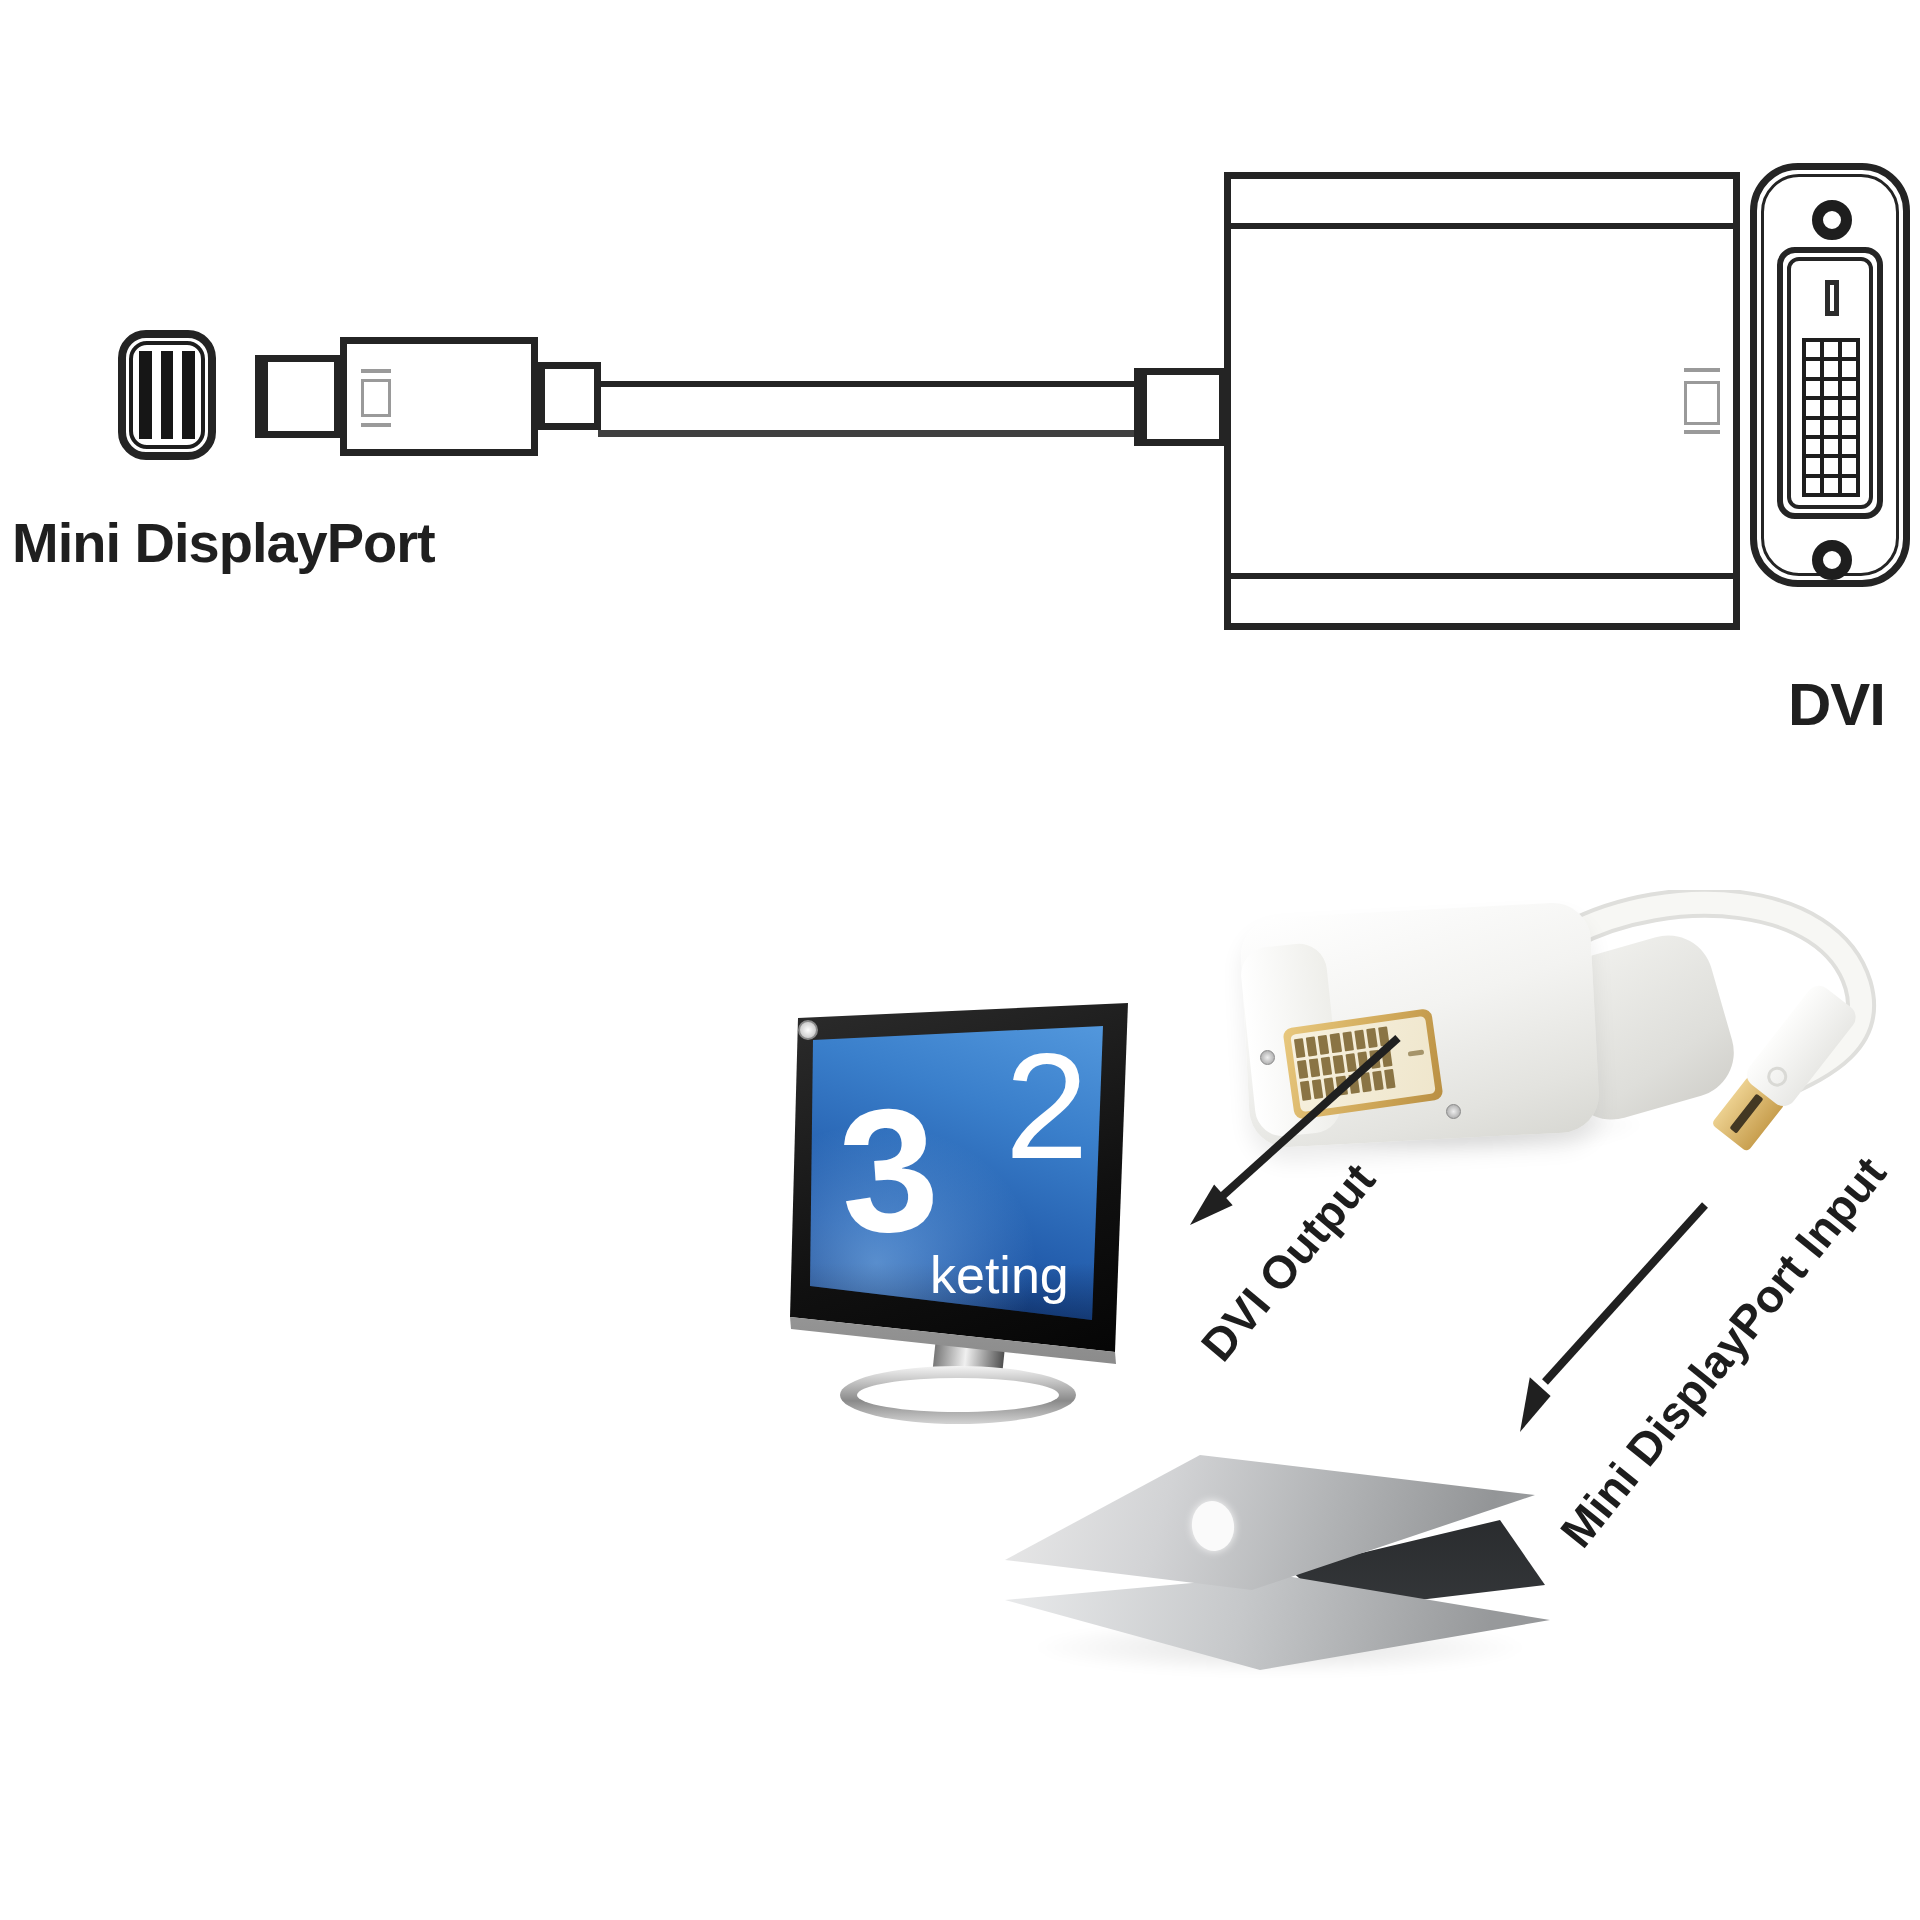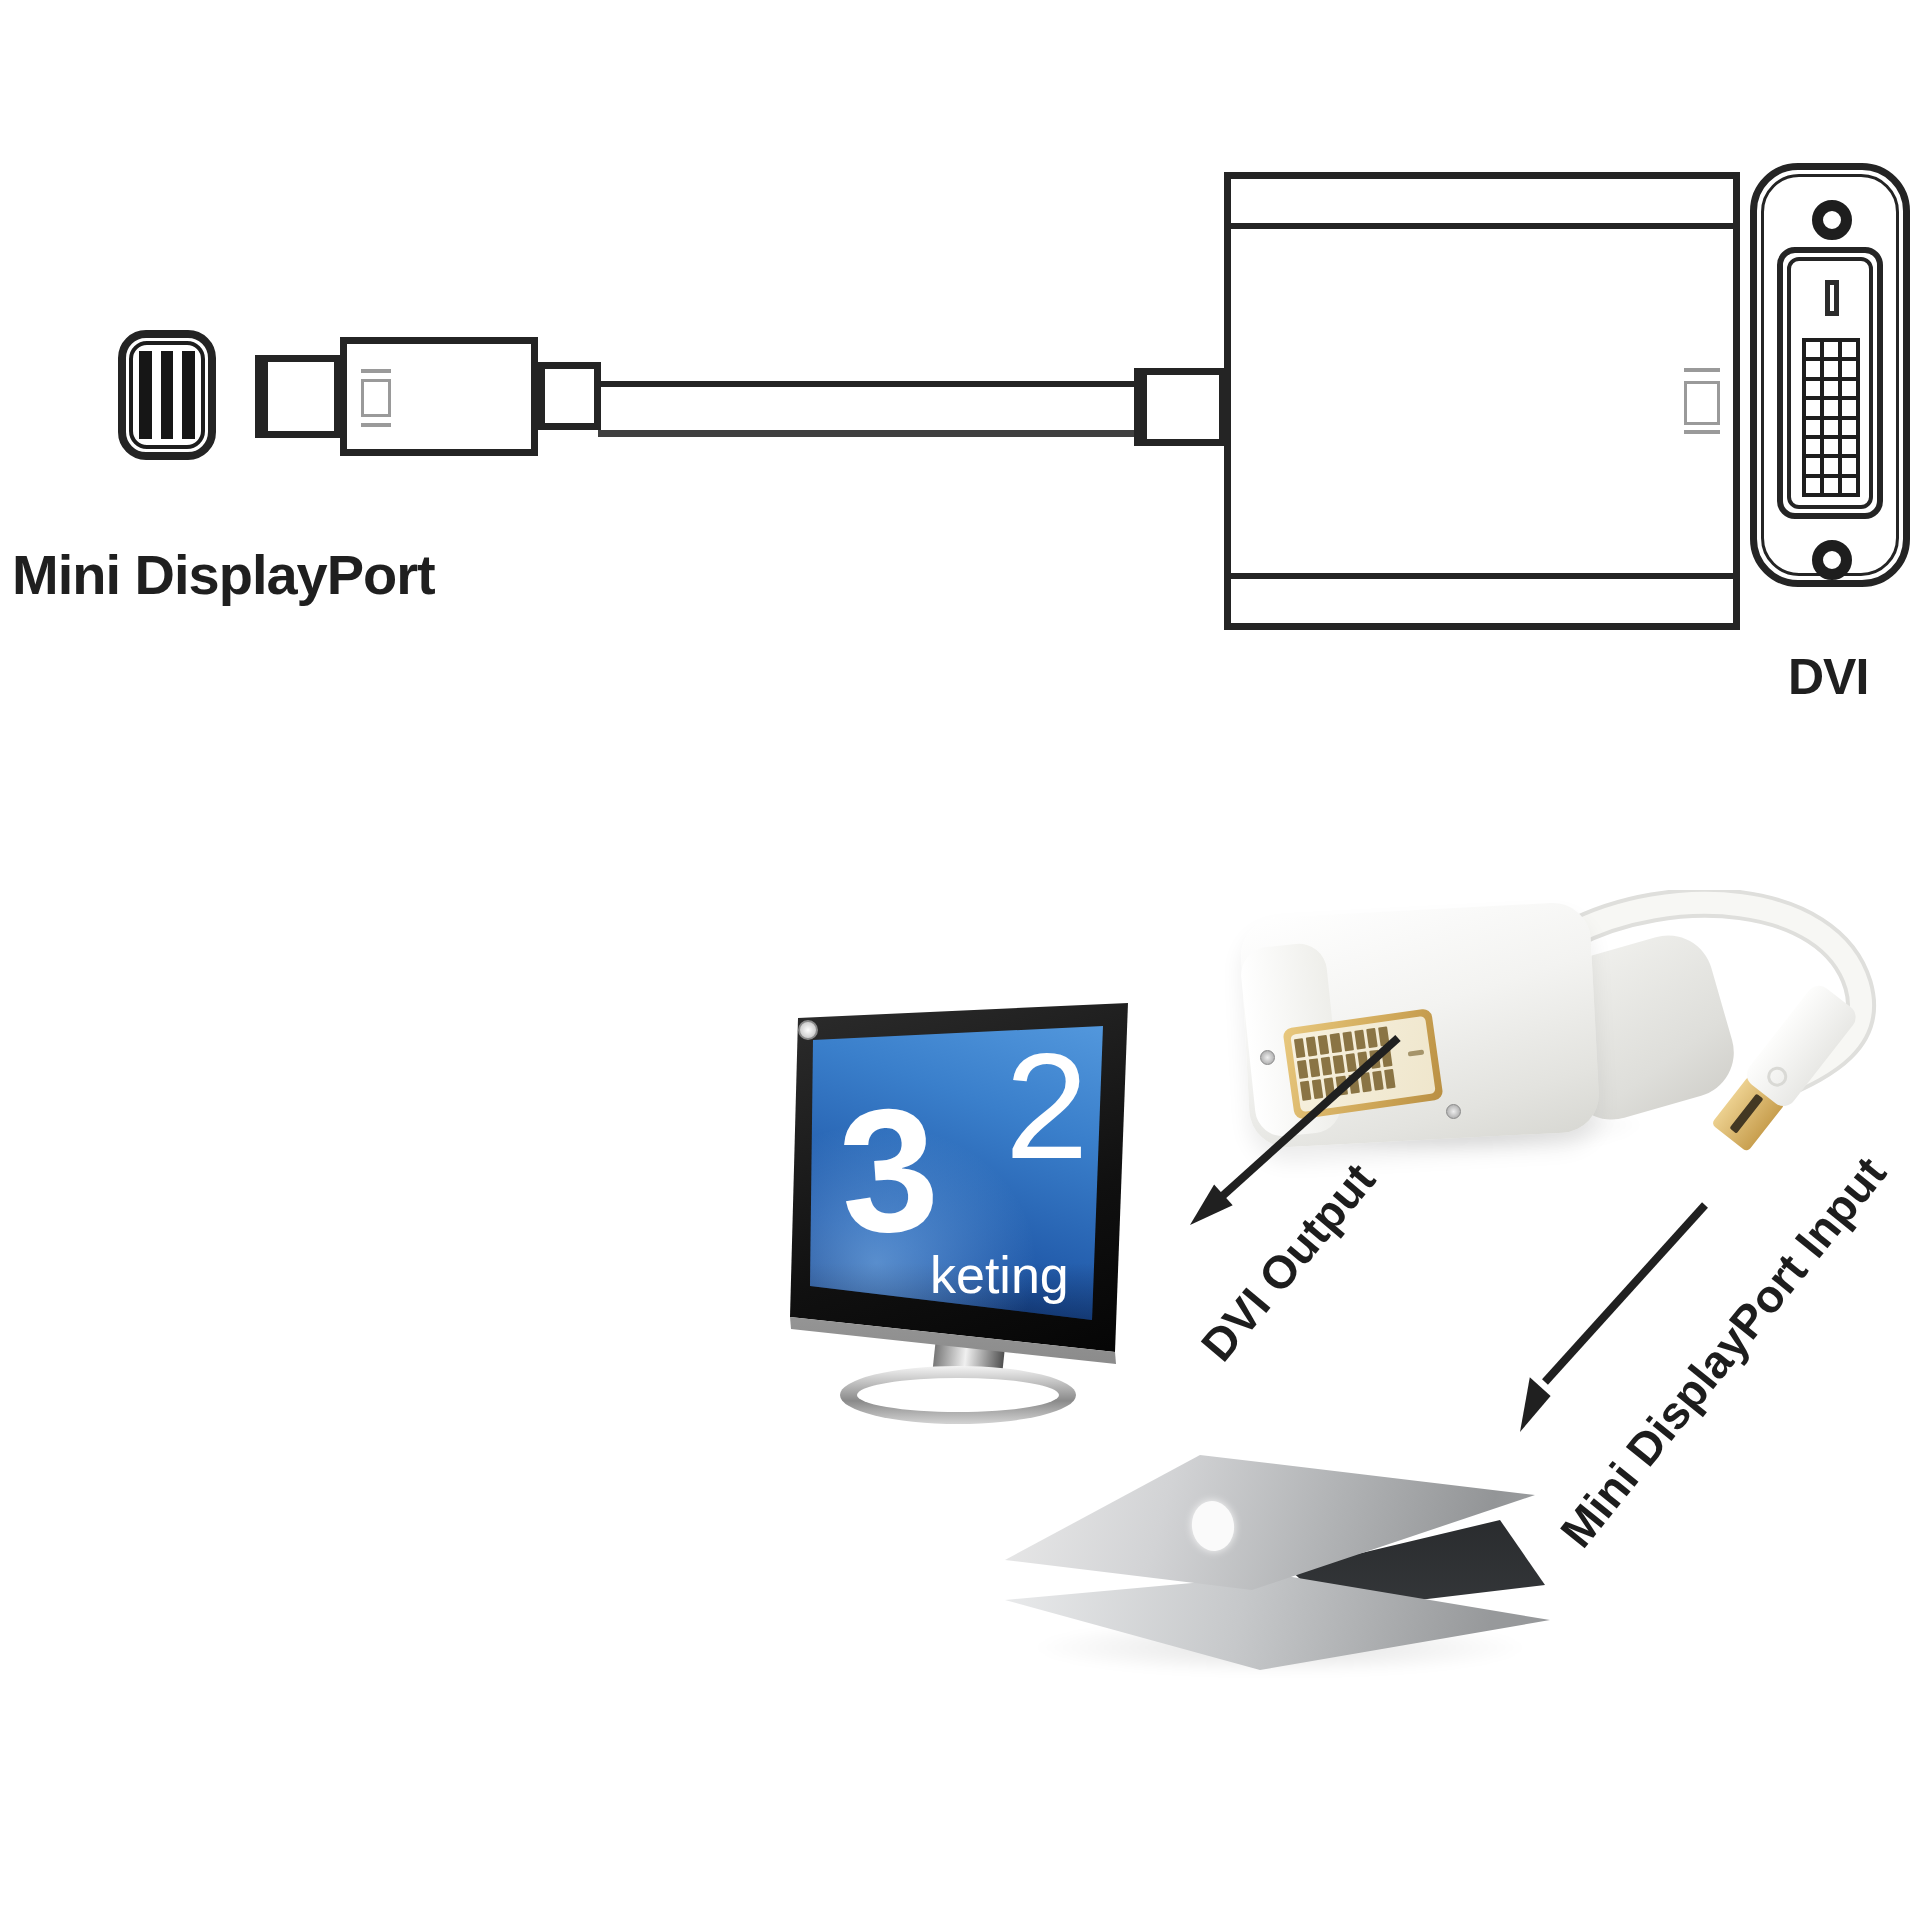--- a/index.html
+++ b/index.html
@@ -38,22 +38,22 @@
   #dvi-face .inner-outline{position:absolute;inset:4px;border:3px solid #242424;border-radius:38px;box-sizing:border-box;}
   .screw{width:40px;height:40px;border:11px solid #1e1e1e;border-radius:50%;box-sizing:border-box;background:#fff;}
   #dvi-face .surround{left:20px;top:77px;width:106px;height:272px;border:6px solid #242424;border-radius:18px;box-sizing:border-box;}
   #dvi-face .surround .in2{position:absolute;inset:4px;border:4px solid #242424;border-radius:12px;box-sizing:border-box;}
   #dvi-face .slot{left:42px;top:27px;width:14px;height:36px;background:#fff;border:5px solid #2c2c2c;box-sizing:border-box;}
   #dvi-pins{left:19px;top:85px;width:58px;height:159px;background:#1e1e1e;padding:4px;box-sizing:border-box;
             display:grid;grid-template-columns:repeat(3,1fr);grid-auto-rows:1fr;gap:4px;}
   #dvi-pins i{background:#fff;display:block;}
 
   .big-label{font-weight:bold;color:#1f1f1f;letter-spacing:-1px;white-space:nowrap;}
-  #lbl-mdp{left:12px;top:510px;font-size:56px;margin-top:32px;}
-  #lbl-dvi{left:1788px;top:648px;font-size:50px;}
+  #lbl-mdp{left:12px;top:510px;font-size:56px;}
+  #lbl-dvi{left:1788px;top:670px;font-size:60px;}
 
   
   
   #monitor{left:770px;top:990px;width:380px;height:440px;}
   #monitor .bezel{position:absolute;inset:0;
      clip-path:polygon(28px 28px,358px 13px,345px 362px,20px 327px);
      background:linear-gradient(160deg,#2e2e2e,#101010 55%,#000);}
   #monitor .chin{position:absolute;inset:0;
      clip-path:polygon(20px 327px,345px 362px,346px 374px,21px 339px);
      background:linear-gradient(#d6d6d6,#7e7e7e);}

